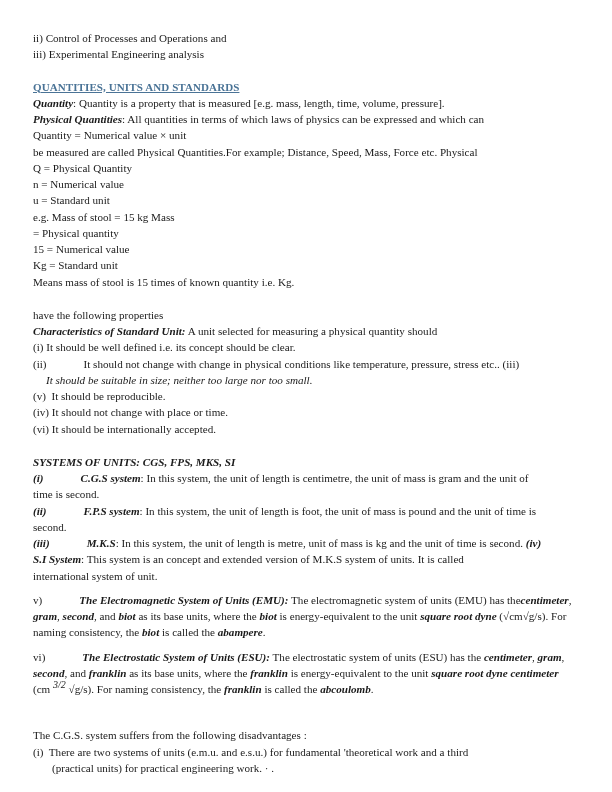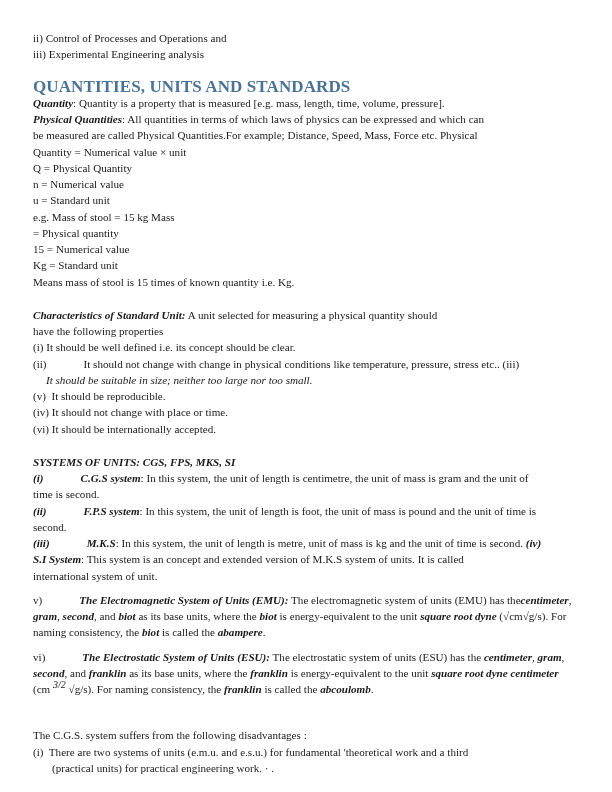--- a/index.html
+++ b/index.html
@@ -32,22 +32,23 @@
     margin: 0;
     padding: 0;
   }
   .ln {
     margin: 0;
     white-space: pre-wrap;
   }
   .blue-head {
     color: #4a7396;
     font-weight: bold;
-    font-size: 17px;
+    font-size: 11px;
     letter-spacing: 0.1px;
+    text-decoration: underline;
   }
   .b { font-weight: bold; font-style: italic; }
   .spacer-sm { height: 8px; }
   .spacer-md { height: 16px; }
   .spacer-lg { height: 17px; }
   .spacer-xxl { height: 30px; }
   .tab {
     display: inline-block;
     width: 37px;
   }
@@ -74,36 +75,36 @@
     <p class="ln">ii) Control of Processes and Operations and</p>
     <p class="ln">iii) Experimental Engineering analysis</p>
 
     <div class="spacer-md"></div>
 
     <p class="ln blue-head">QUANTITIES, UNITS AND STANDARDS</p>
 
     <p class="ln"><span class="b">Quantity</span><span>: Quantity is a property that is measured [e.g. mass, length, time, volume, pressure].</span></p>
 
     <p class="ln"><span class="b">Physical Quantities</span><span>: All quantities in terms of which laws of physics can be expressed and which can</span></p>
+    <p class="ln">Quantity = Numerical value × unit</p>
     <p class="ln">be measured are called Physical Quantities.For example; Distance, Speed, Mass, Force etc. Physical</p>
-    <p class="ln">Quantity = Numerical value × unit</p>
 
     <p class="ln">Q = Physical Quantity</p>
     <p class="ln">n = Numerical value</p>
     <p class="ln">u = Standard unit</p>
     <p class="ln">e.g. Mass of stool = 15 kg Mass</p>
     <p class="ln">= Physical quantity</p>
     <p class="ln">15 = Numerical value</p>
     <p class="ln">Kg = Standard unit</p>
     <p class="ln">Means mass of stool is 15 times of known quantity i.e. Kg.</p>
 
     <div class="spacer-lg"></div>
 
+    <p class="ln">have the following properties</p>
     <p class="ln"><span class="b">Characteristics of Standard Unit:</span><span> A unit selected for measuring a physical quantity should</span></p>
-    <p class="ln">have the following properties</p>
 
     <p class="ln"><span>(i)</span><span> It should be well defined i.e. its concept should be clear.</span></p>
 
     <p class="ln"><span>(ii)</span><span class="tab"></span><span>It should not change with change in physical conditions like temperature, pressure, stress etc.. (iii)</span></p>
 
     <p class="ln indent-2">It should be suitable in size; neither too large nor too small.</p>
 
     <p class="ln"><span>(v)</span><span>  It should be reproducible.</span></p>
 
     <p class="ln"><span>(iv)</span><span> It should not change with place or time.</span></p>

